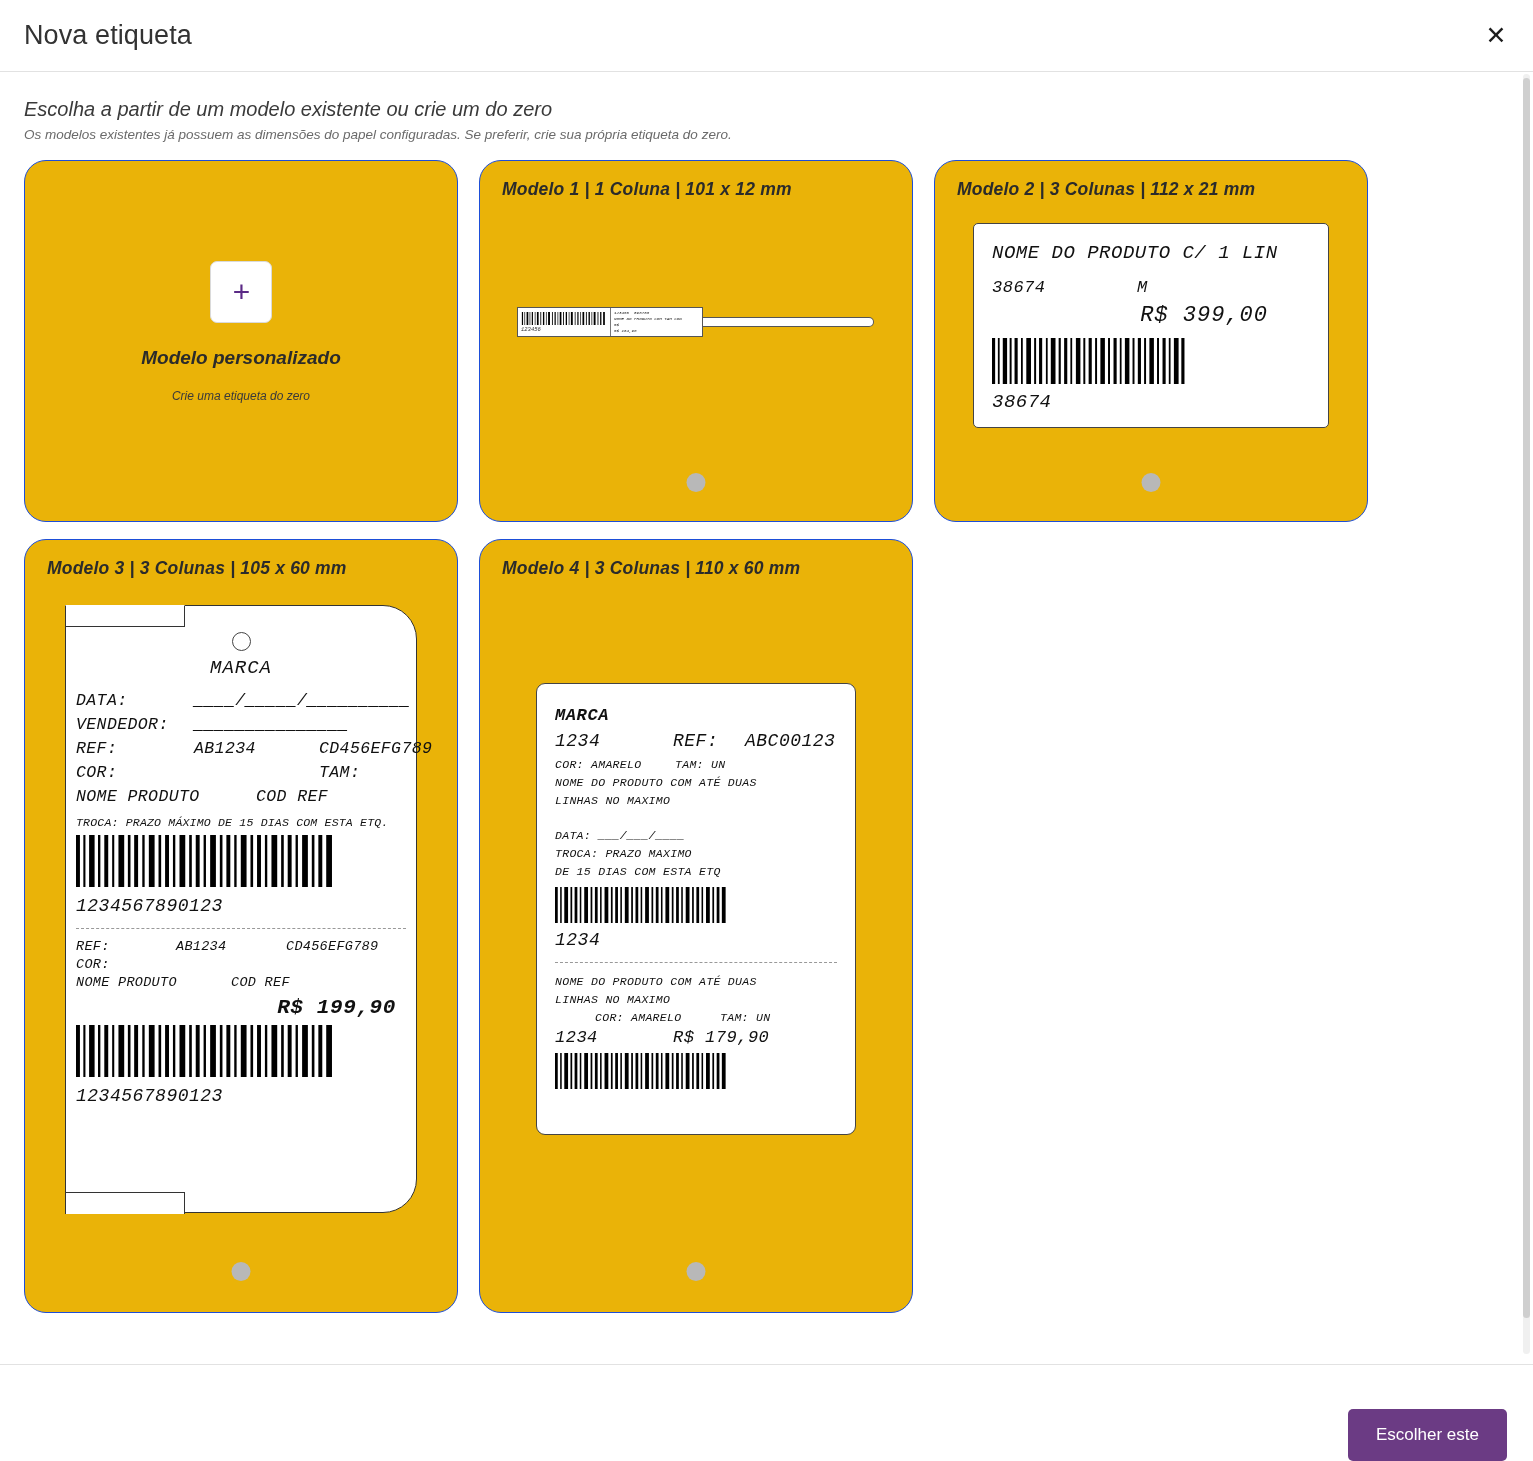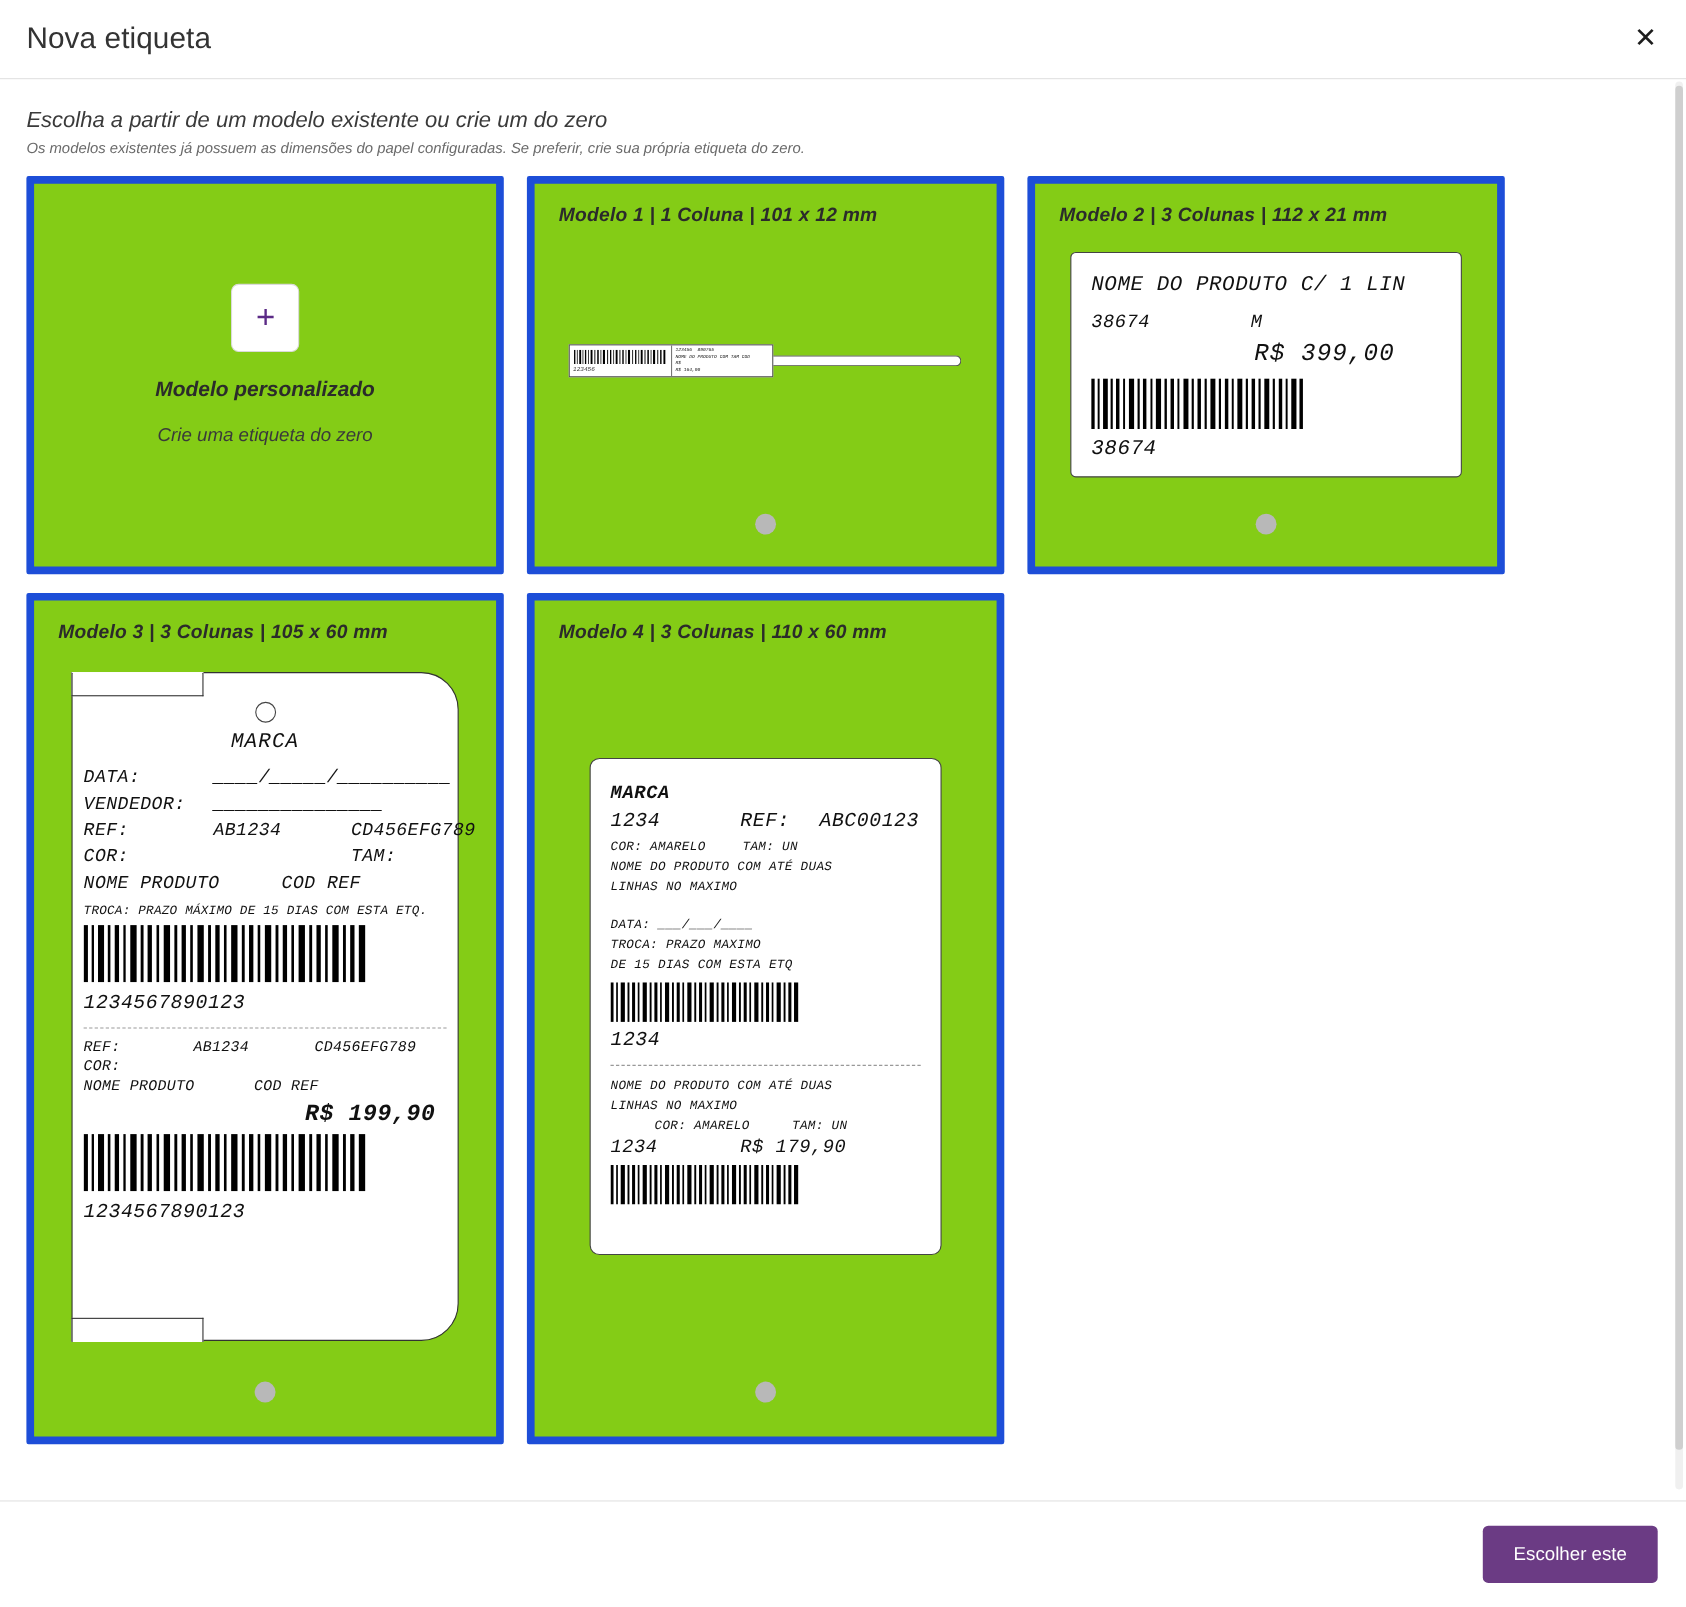--- a/index.html
+++ b/index.html
@@ -68,23 +68,23 @@
     color: #6a6a6a;
     margin: 0 0 18px 0;
   }
   .cards {
     display: flex;
     flex-wrap: wrap;
     gap: 17px 21px;
   }
   .card {
     width: 434px;
-    border: 7px solid #1d4ed8;
-    border-radius: 2px;
-    background: #84cc16;
+    border: 1px solid #1d4ed8;
+    border-radius: 22px;
+    background: #eab308;
     position: relative;
     cursor: pointer;
   }
   .card.row1 { height: 362px; }
   .card.row2 { height: 774px; }
   .card-title {
     font-size: 17.5px;
     font-weight: bold;
     color: #2b2b2b;
     padding: 18px 0 0 22px;
@@ -120,21 +120,21 @@
     margin-bottom: 24px;
     background: #fff;
   }
   .custom-title {
     font-size: 19px;
     font-weight: bold;
     color: #2b2b2b;
     margin-bottom: 20px;
   }
   .custom-sub {
-    font-size: 17px;
+    font-size: 12px;
     color: #3a3a3a;
   }
 
   
   .preview {
     display: flex;
     align-items: center;
     justify-content: center;
   }
   .card.row1 .preview { height: 250px; }
@@ -238,21 +238,21 @@
   .tag4-bot { font-size: 11.5px; letter-spacing: .3px; line-height: 1.55; }
   .tag4-bot .indent { padding-left: 40px; }
   .tag4-price-row { font-size: 17px; letter-spacing: .5px; display: flex; margin-top: 2px;}
   .tag4-price-row .a { width: 118px; }
 
   
   .modal-footer {
     flex: 0 0 97px;
     border-top: 1px solid #e2e2e2;
     display: flex;
-    align-items: center;
+    align-items: flex-end;
     justify-content: flex-end;
     padding: 0 26px;
   }
   .primary-btn {
     background: #6b3b84;
     color: #fff;
     border: none;
     border-radius: 5px;
     font-size: 17px;
     padding: 16px 28px;

